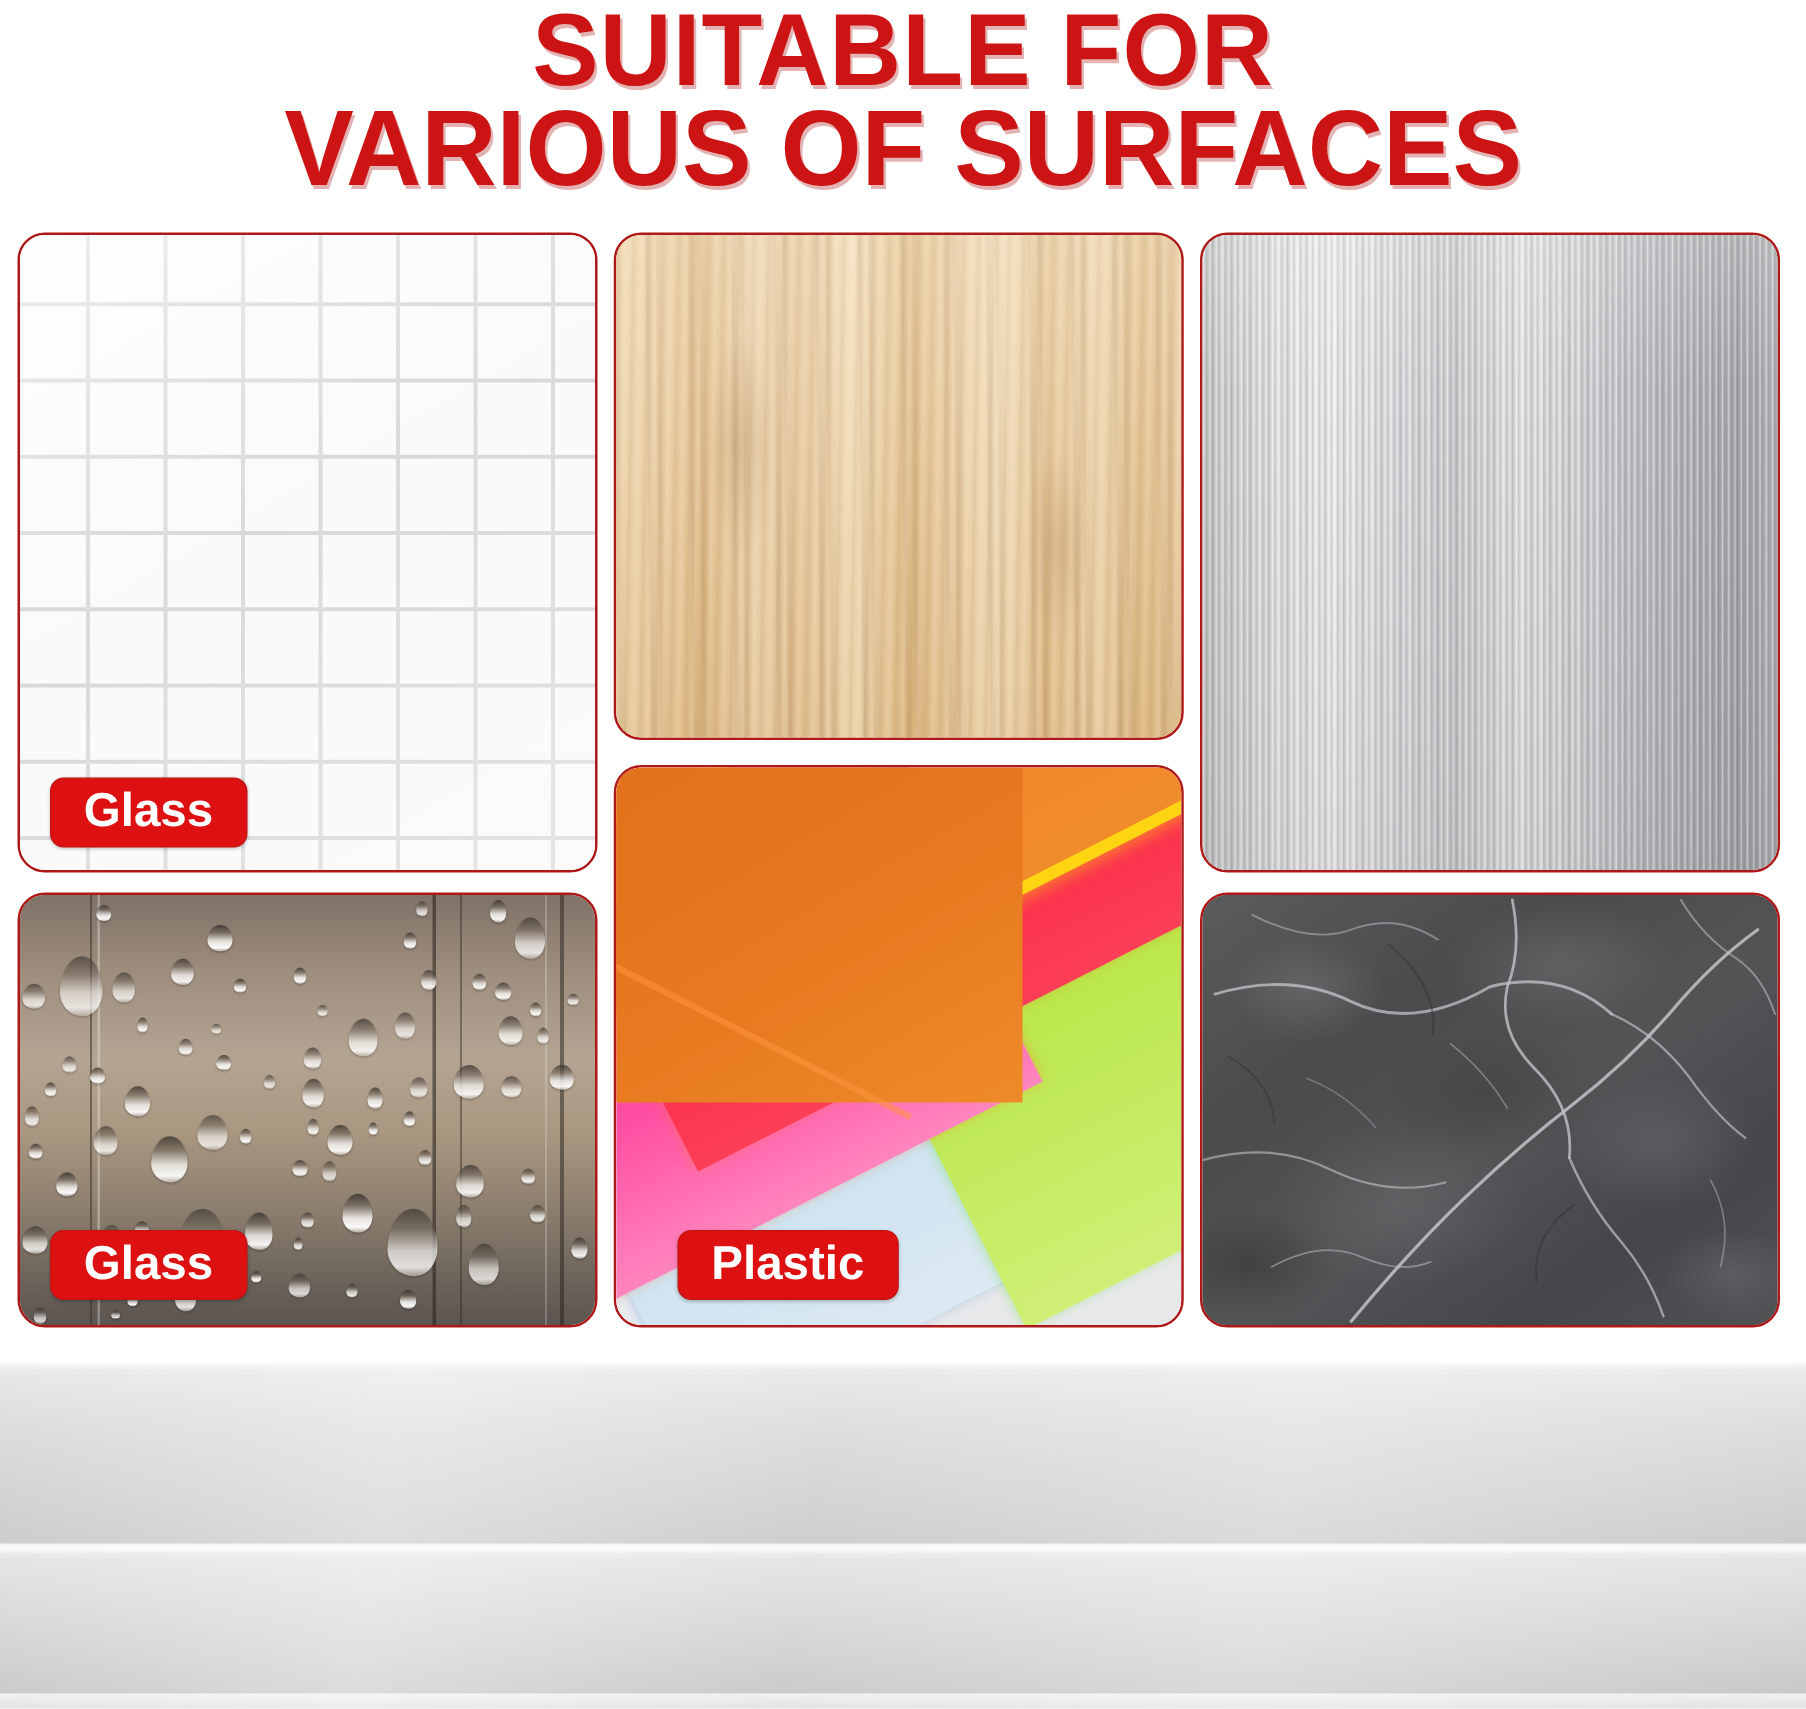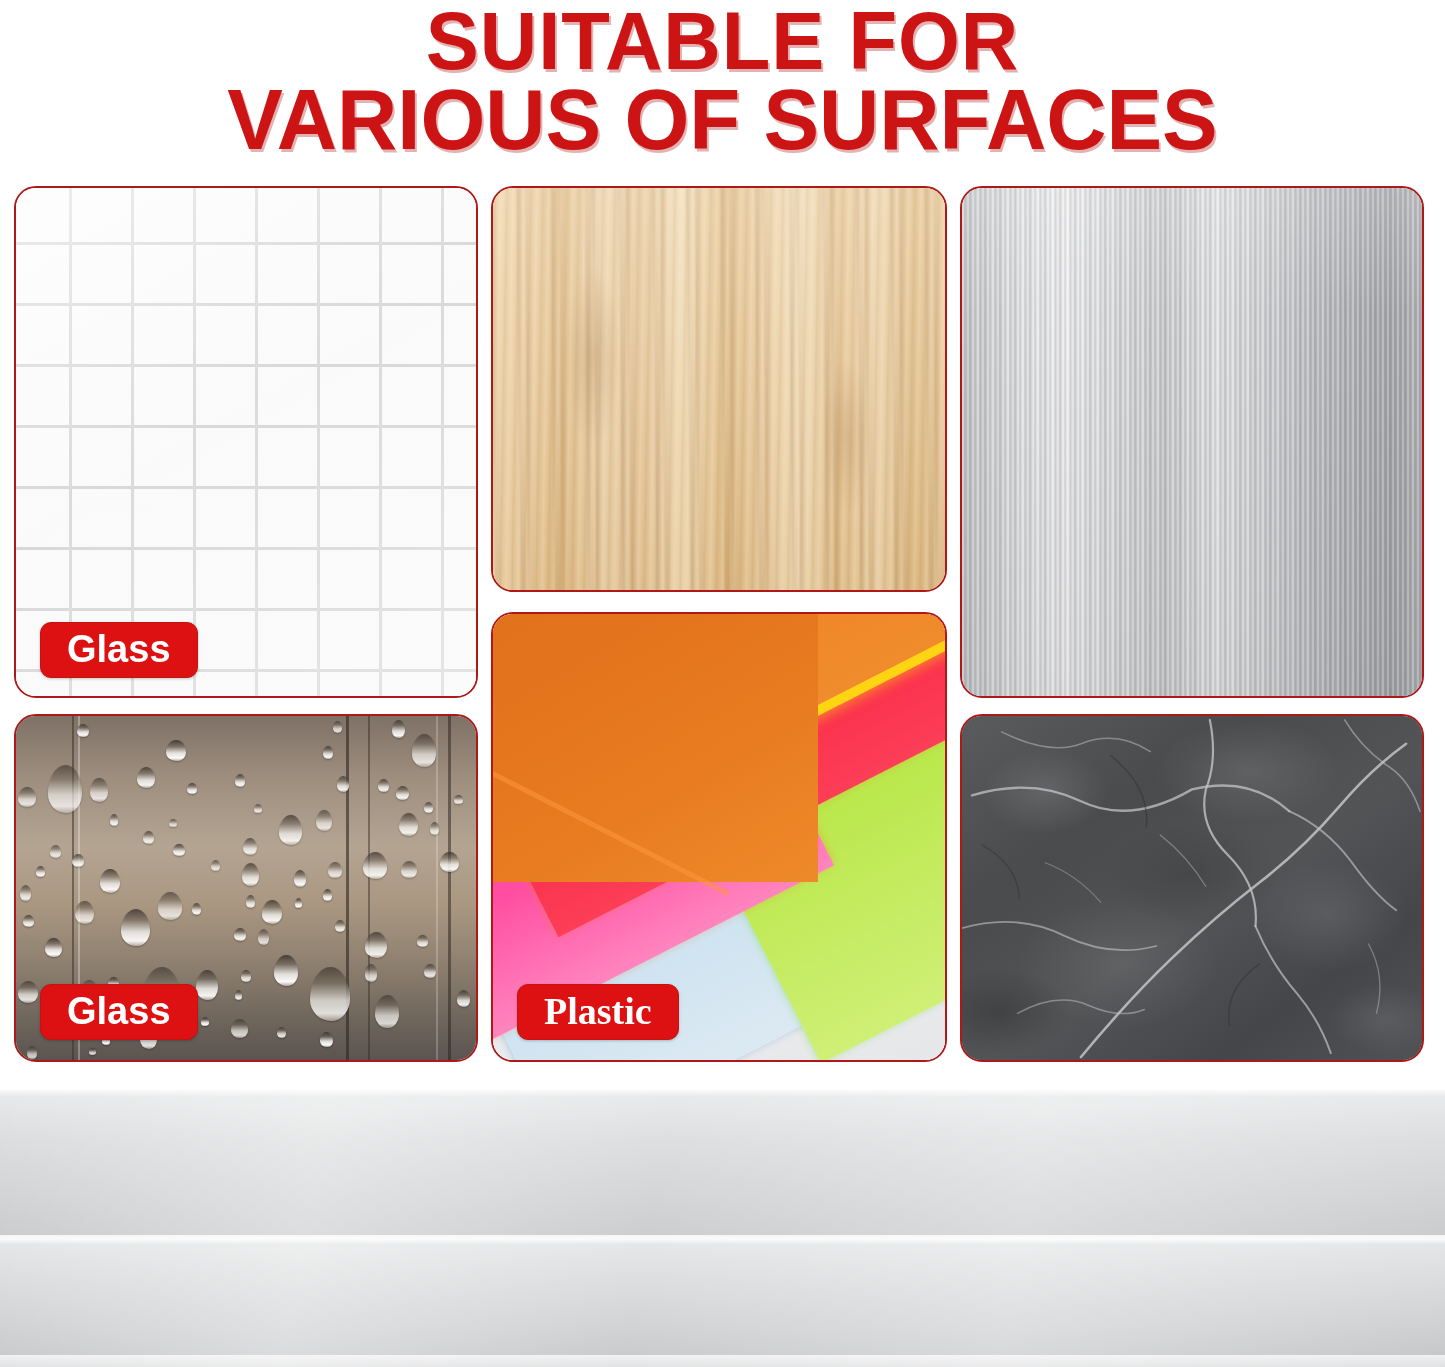--- a/index.html
+++ b/index.html
@@ -86,21 +86,21 @@
     text-align: center;
     white-space: nowrap;
     box-shadow: 0 1px 3px rgba(0,0,0,0.22);
     user-select: none;
   }
   
   .b-tiles   { left: 26px;  top: 436px; }
   .b-wood    { left: 503px; top: 330px; }
   .b-metal   { left: 972px; top: 436px; }
   .b-glass   { left: 26px;  top: 798px; }
-  .b-plastic { left: 503px; top: 798px; font-family: Liberation Serif, serif; }
+  .b-plastic { left: 528px; top: 798px; }
   .b-marble  { left: 972px; top: 798px; }
 
   
   .surface-tiles {
     background-color: #FCFCFC;
     background-image:
       linear-gradient(to right,  rgba(0,0,0,0) 0, rgba(0,0,0,0) calc(100% - 3px), #D8D8D8 calc(100% - 3px), #D8D8D8 100%),
       linear-gradient(to bottom, rgba(0,0,0,0) 0, rgba(0,0,0,0) calc(100% - 3px), #D5D5D5 calc(100% - 3px), #D5D5D5 100%);
     background-size: 62px 61px, 62px 61px;
     background-position: -6px -4px, -6px -4px;

